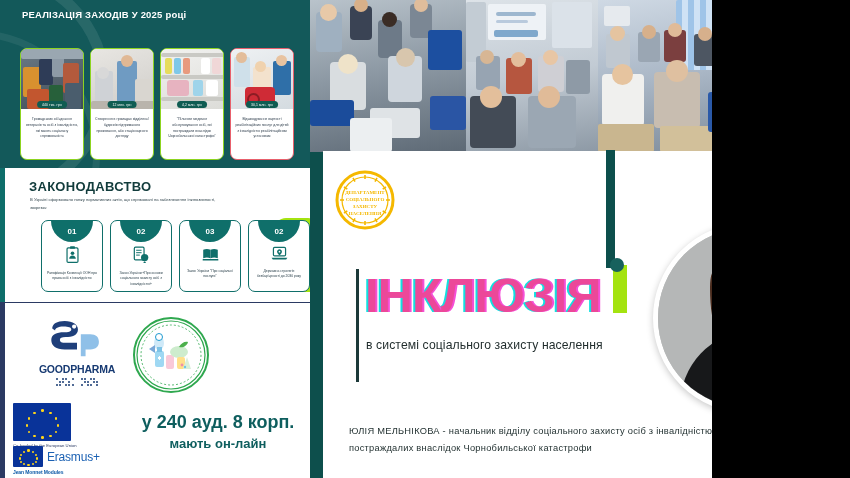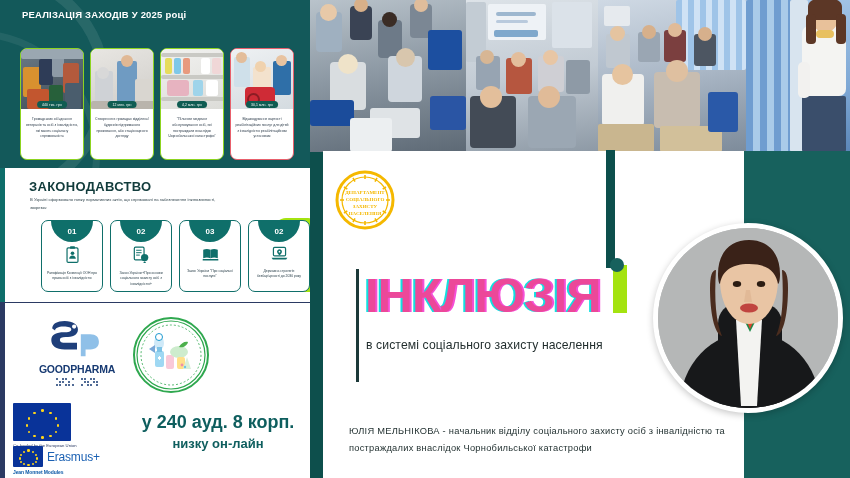--- a/index.html
+++ b/index.html
@@ -2,21 +2,21 @@
 <html><head>
 <meta charset="utf-8">
 <style>
   * { box-sizing: border-box; margin: 0; padding: 0; }
   html, body {
     width: 850px; height: 478px;
     overflow: hidden;
     background: #000;
     font-family: "Liberation Sans", sans-serif;
   }
-  #stage { position: relative; width: 850px; height: 478px; overflow: hidden; background:#ffffff; }
+  #stage { position: relative; width: 712px; height: 478px; overflow: hidden; background:#ffffff; }
 
   
   #left-pane {
     position: absolute; left: 0; top: 0; width: 310px; height: 478px;
     background: #ffffff; overflow: hidden;
   }
 
   
   .slide-impl {
     position: absolute; left: 0; top: 0; width: 310px; height: 168px;
@@ -461,21 +461,21 @@
             <span class="eu-star" style="left:6.5px;top:7.5px"></span>
             <span class="eu-star" style="left:9.5px;top:4.5px"></span>
           </div>
           <div class="er-word">Erasmus+</div>
         </div>
         <div class="er-sub">Jean Monnet Modules</div>
       </div>
 
       <div class="announce">
         <div class="l2">у 240 ауд.  8 корп.</div>
-        <div class="l3">низку он-лайн</div>
+        <div class="l3">мають он-лайн</div>
       </div>
 
     </div>
   </div>
 
   <div id="right-pane">
 
     <div class="vid-strip" id="vid1">
       <div class="frame" style="background:linear-gradient(170deg,#b9c3cb 0%,#8e9aa5 45%,#5d6975 100%)">
         <div class="ph">

